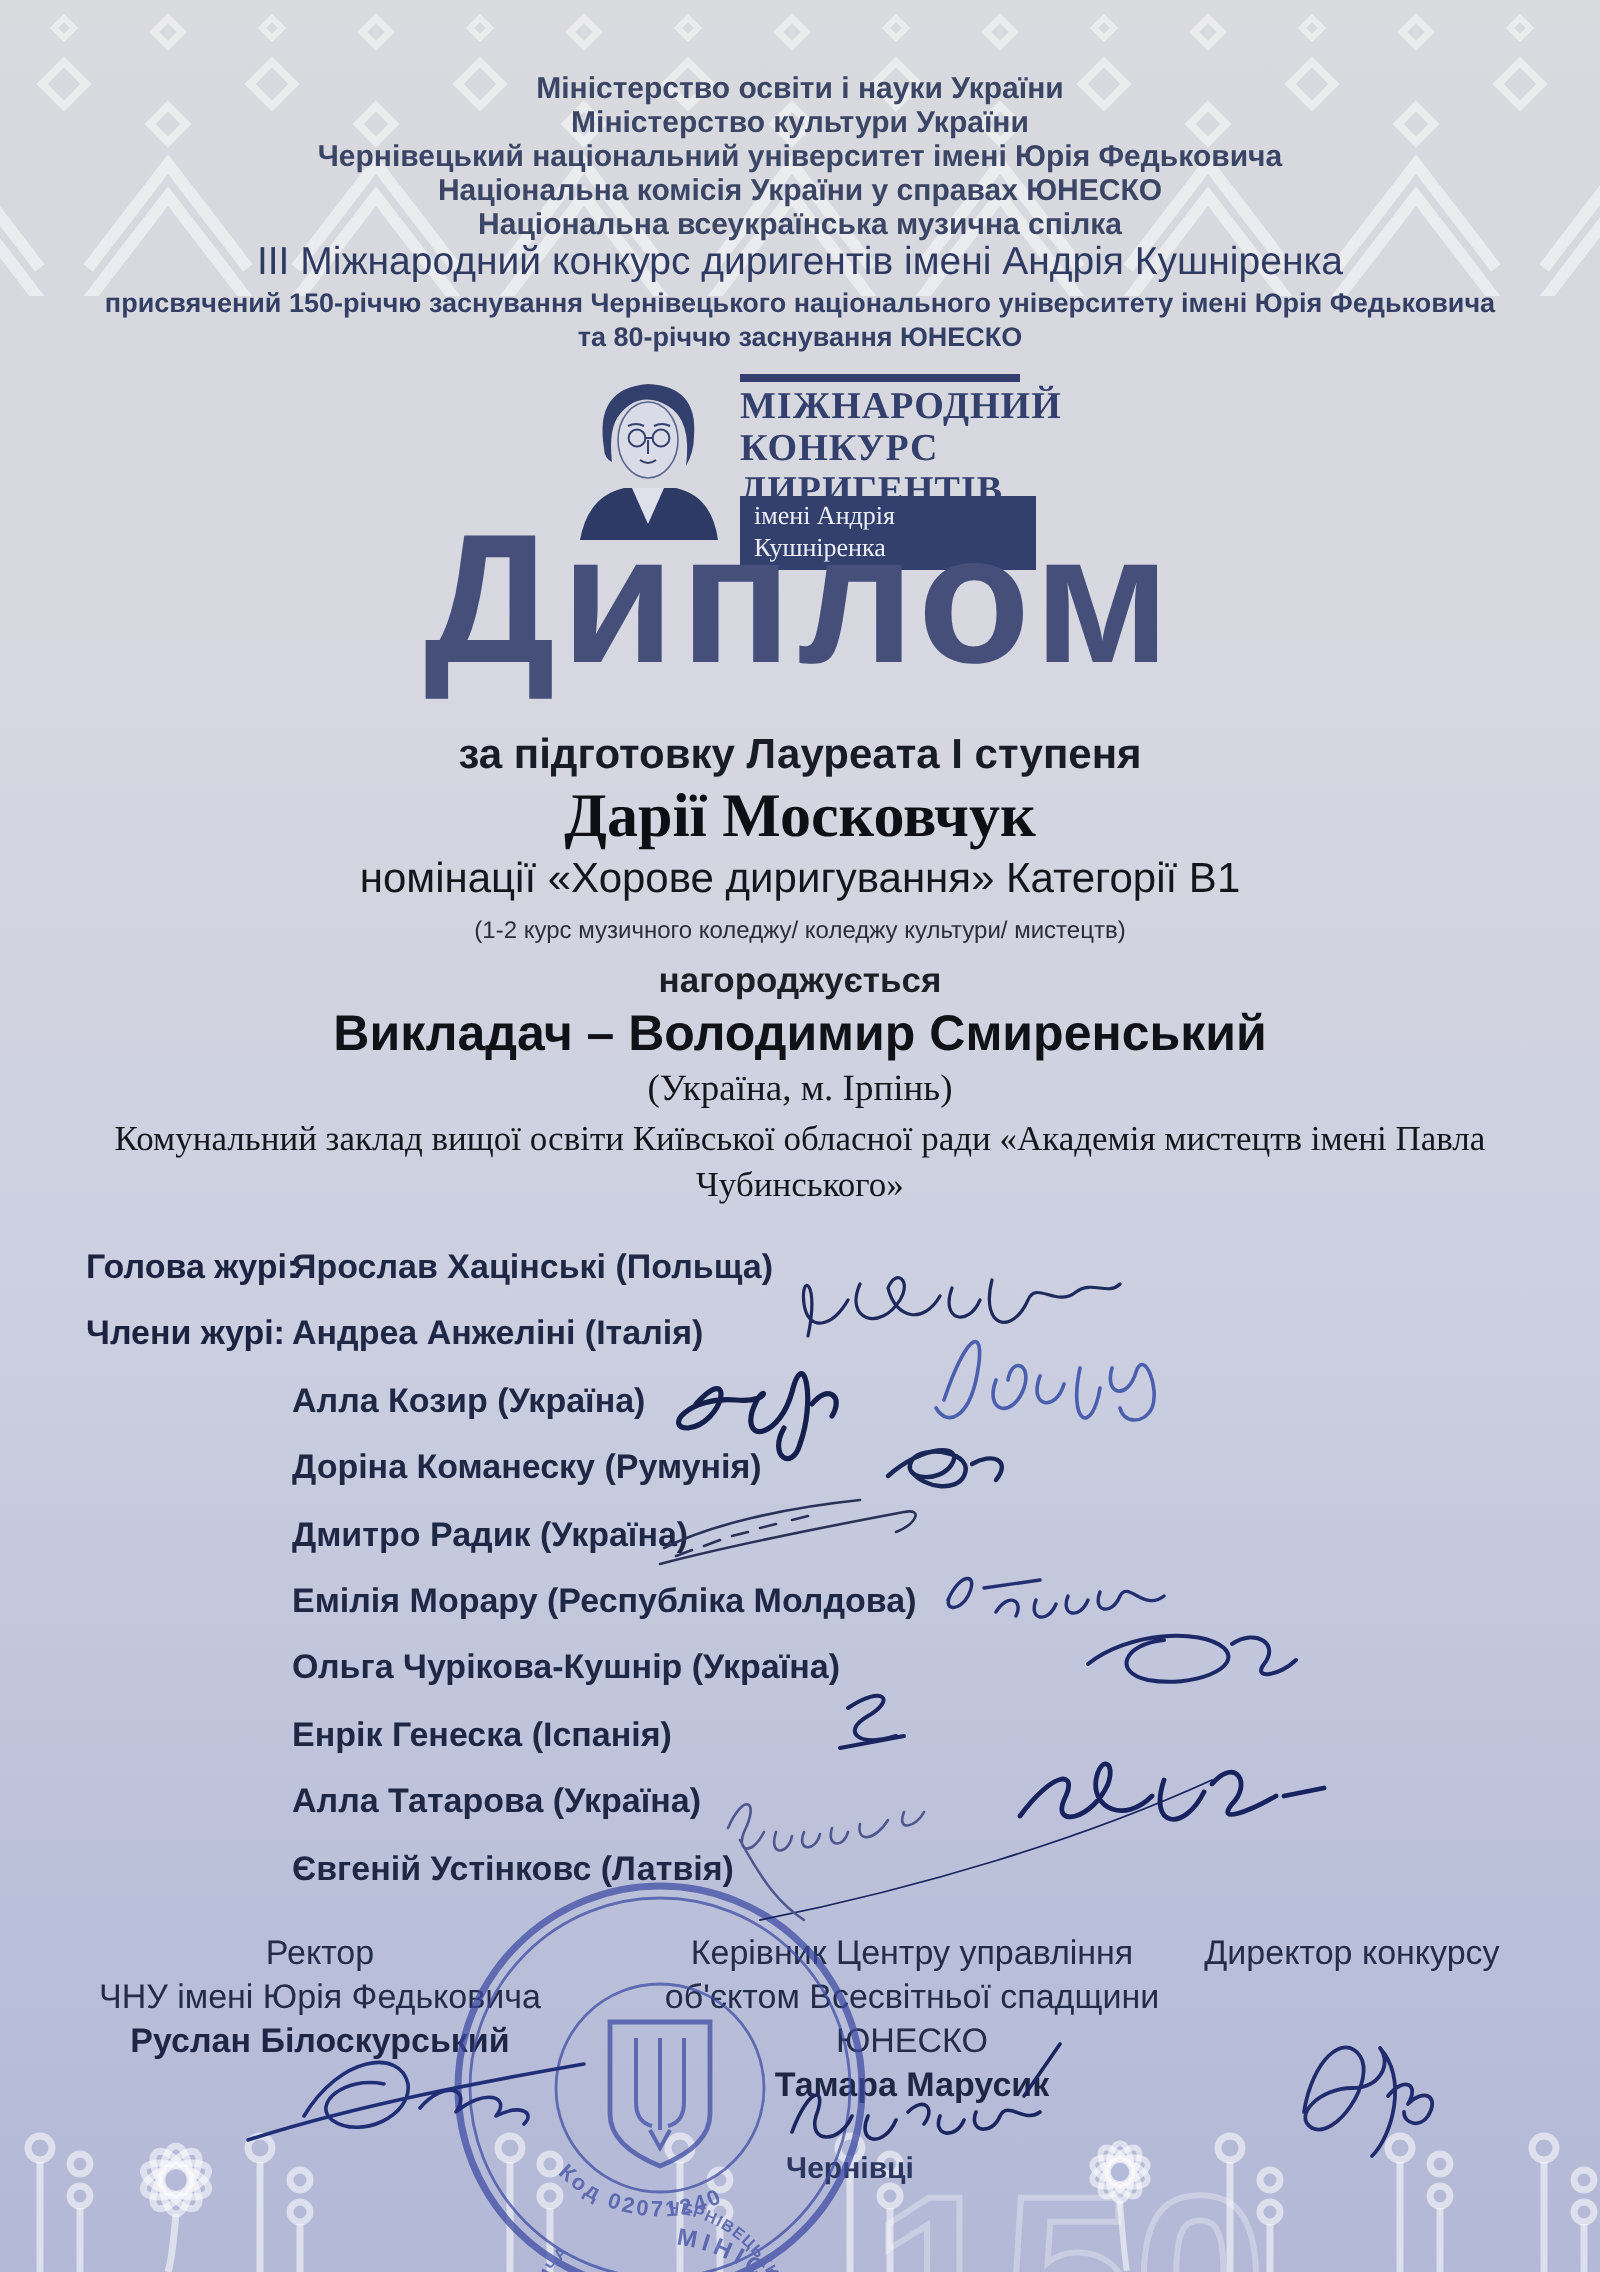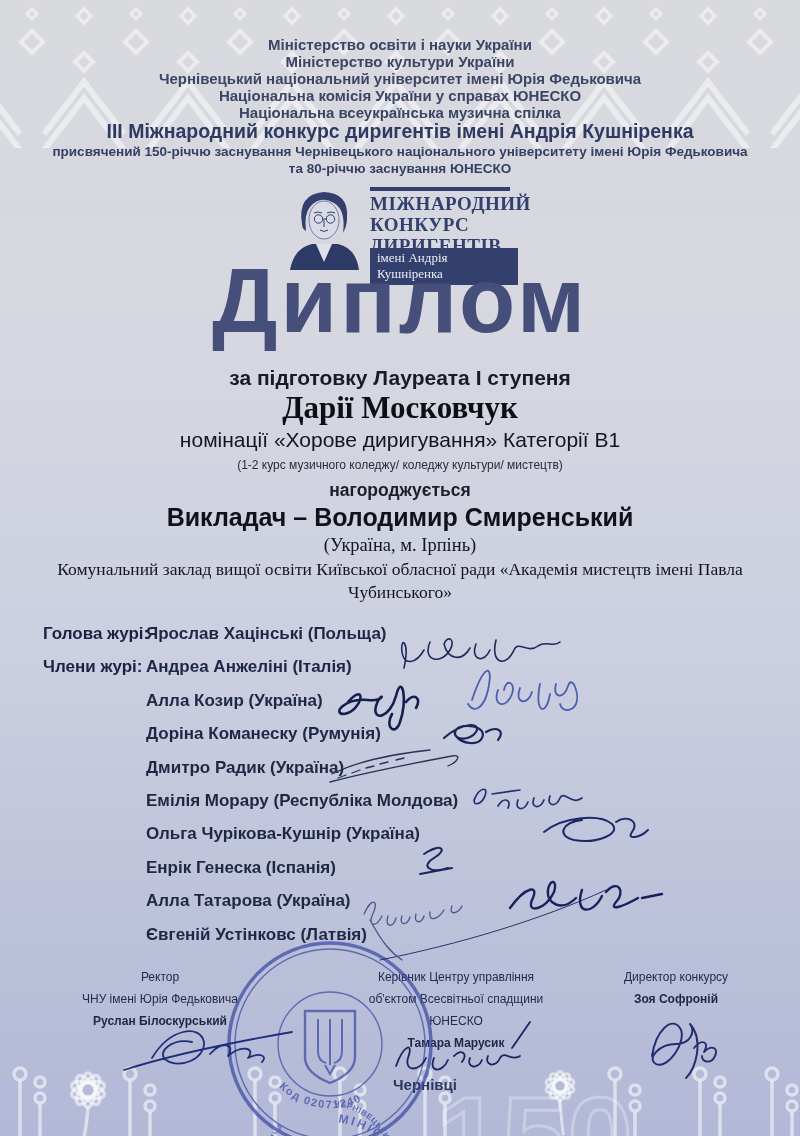--- a/index.html
+++ b/index.html
@@ -4,39 +4,39 @@
 <style>
   html,body{margin:0;padding:0;background:#9aa0bd;}
   .page{
     position:relative;width:800px;height:1136px;overflow:hidden;margin:0 auto;
     background:linear-gradient(180deg,#d9dade 0%,#d6d7e0 30%,#cbcfe0 58%,#bcc1da 82%,#b2b8d6 100%);
     font-family:"Liberation Sans",sans-serif;color:#1c2230;
   }
   .abs{position:absolute;}
   .ctr{left:0;right:0;text-align:center;}
   .hdr-line{font-size:15px;font-weight:600;color:#3b4566;line-height:17px;}
-  .comp-title{font-size:19.5px;font-weight:700;color:#2f3a63;}
+  .comp-title{font-size:19.5px;font-weight:400;color:#2f3a63;}
   .comp-sub{font-size:13.5px;font-weight:700;color:#343f66;line-height:17px;}
   .logo-rule{height:4px;background:#33406e;}
   .logo-line{font-family:"Liberation Serif",serif;font-weight:700;font-size:19px;color:#33406e;letter-spacing:.5px;line-height:21px;}
   .logo-badge{display:inline-block;background:#33406e;color:#eceef6;font-family:"Liberation Serif",serif;font-size:13px;padding:2px 7px 3px;}
   .big-title{font-size:92px;font-weight:700;letter-spacing:3px;color:#454f7a;line-height:96px;}
   .award-for{font-size:21px;font-weight:700;color:#181c26;}
   .laureate{font-family:"Liberation Serif",serif;font-size:31px;font-weight:700;color:#0e0f14;}
   .nomination{font-size:21px;font-weight:400;color:#14161c;}
   .cat-note{font-size:12px;color:#2a2d38;}
   .awarded-lbl{font-size:17.5px;color:#1c2026;}
   .recipient{font-size:25px;font-weight:700;color:#101218;}
   .rec-loc{font-family:"Liberation Serif",serif;font-size:18.5px;color:#14161c;}
   .institution{font-family:"Liberation Serif",serif;font-size:17.5px;color:#14161c;line-height:23px;}
   .jury{left:43px;top:624px;width:420px;}
   .jrow{height:33.4px;font-size:17px;color:#1d2540;white-space:nowrap;}
   .jlabel{display:inline-block;width:103px;font-weight:700;color:#1b2340;}
   .jname{font-weight:600;color:#1e2744;}
-  .sig-col{font-size:12px;color:#232c48;line-height:22px;text-align:center;}
+  .sig-col{font-size:17px;color:#232c48;line-height:22px;text-align:center;}
   .sig-col .nm{font-weight:700;color:#1d2644;}
   .footer-block{font-size:15px;font-weight:700;color:#2c3760;line-height:18px;text-align:center;}
   svg{display:block;}
 </style>
 </head>
 <body>
 
 <div class="page">
 
   <svg class="abs" style="left:0;top:0;" width="800" height="148" viewBox="0 0 800 148">
@@ -233,21 +233,20 @@
     <div class="nm">Руслан Білоскурський</div>
   </div>
   <div class="abs sig-col" style="left:325px;top:966px;width:262px;">
     <div>Керівник Центру управління</div>
     <div>об'єктом Всесвітньої спадщини</div>
     <div>ЮНЕСКО</div>
     <div class="nm">Тамара Марусик</div>
   </div>
   <div class="abs sig-col" style="left:566px;top:966px;width:220px;">
     <div>Директор конкурсу</div>
-    <div class="nm">Зоя Софроній</div>
   </div>
 
   <div class="abs footer-block" style="left:280px;top:1076px;width:290px;">
     <div>Чернівці</div>
   </div>
 
   <svg class="abs" style="left:224px;top:938px;" width="212" height="212" viewBox="0 0 212 212" opacity="0.72">
     <defs>
       <path id="stampOuterPath" d="M106,184 A78,78 0 1 1 105.9,184"></path>
       <path id="stampInnerPath" d="M106,168 A62,62 0 1 1 105.9,168"></path>

